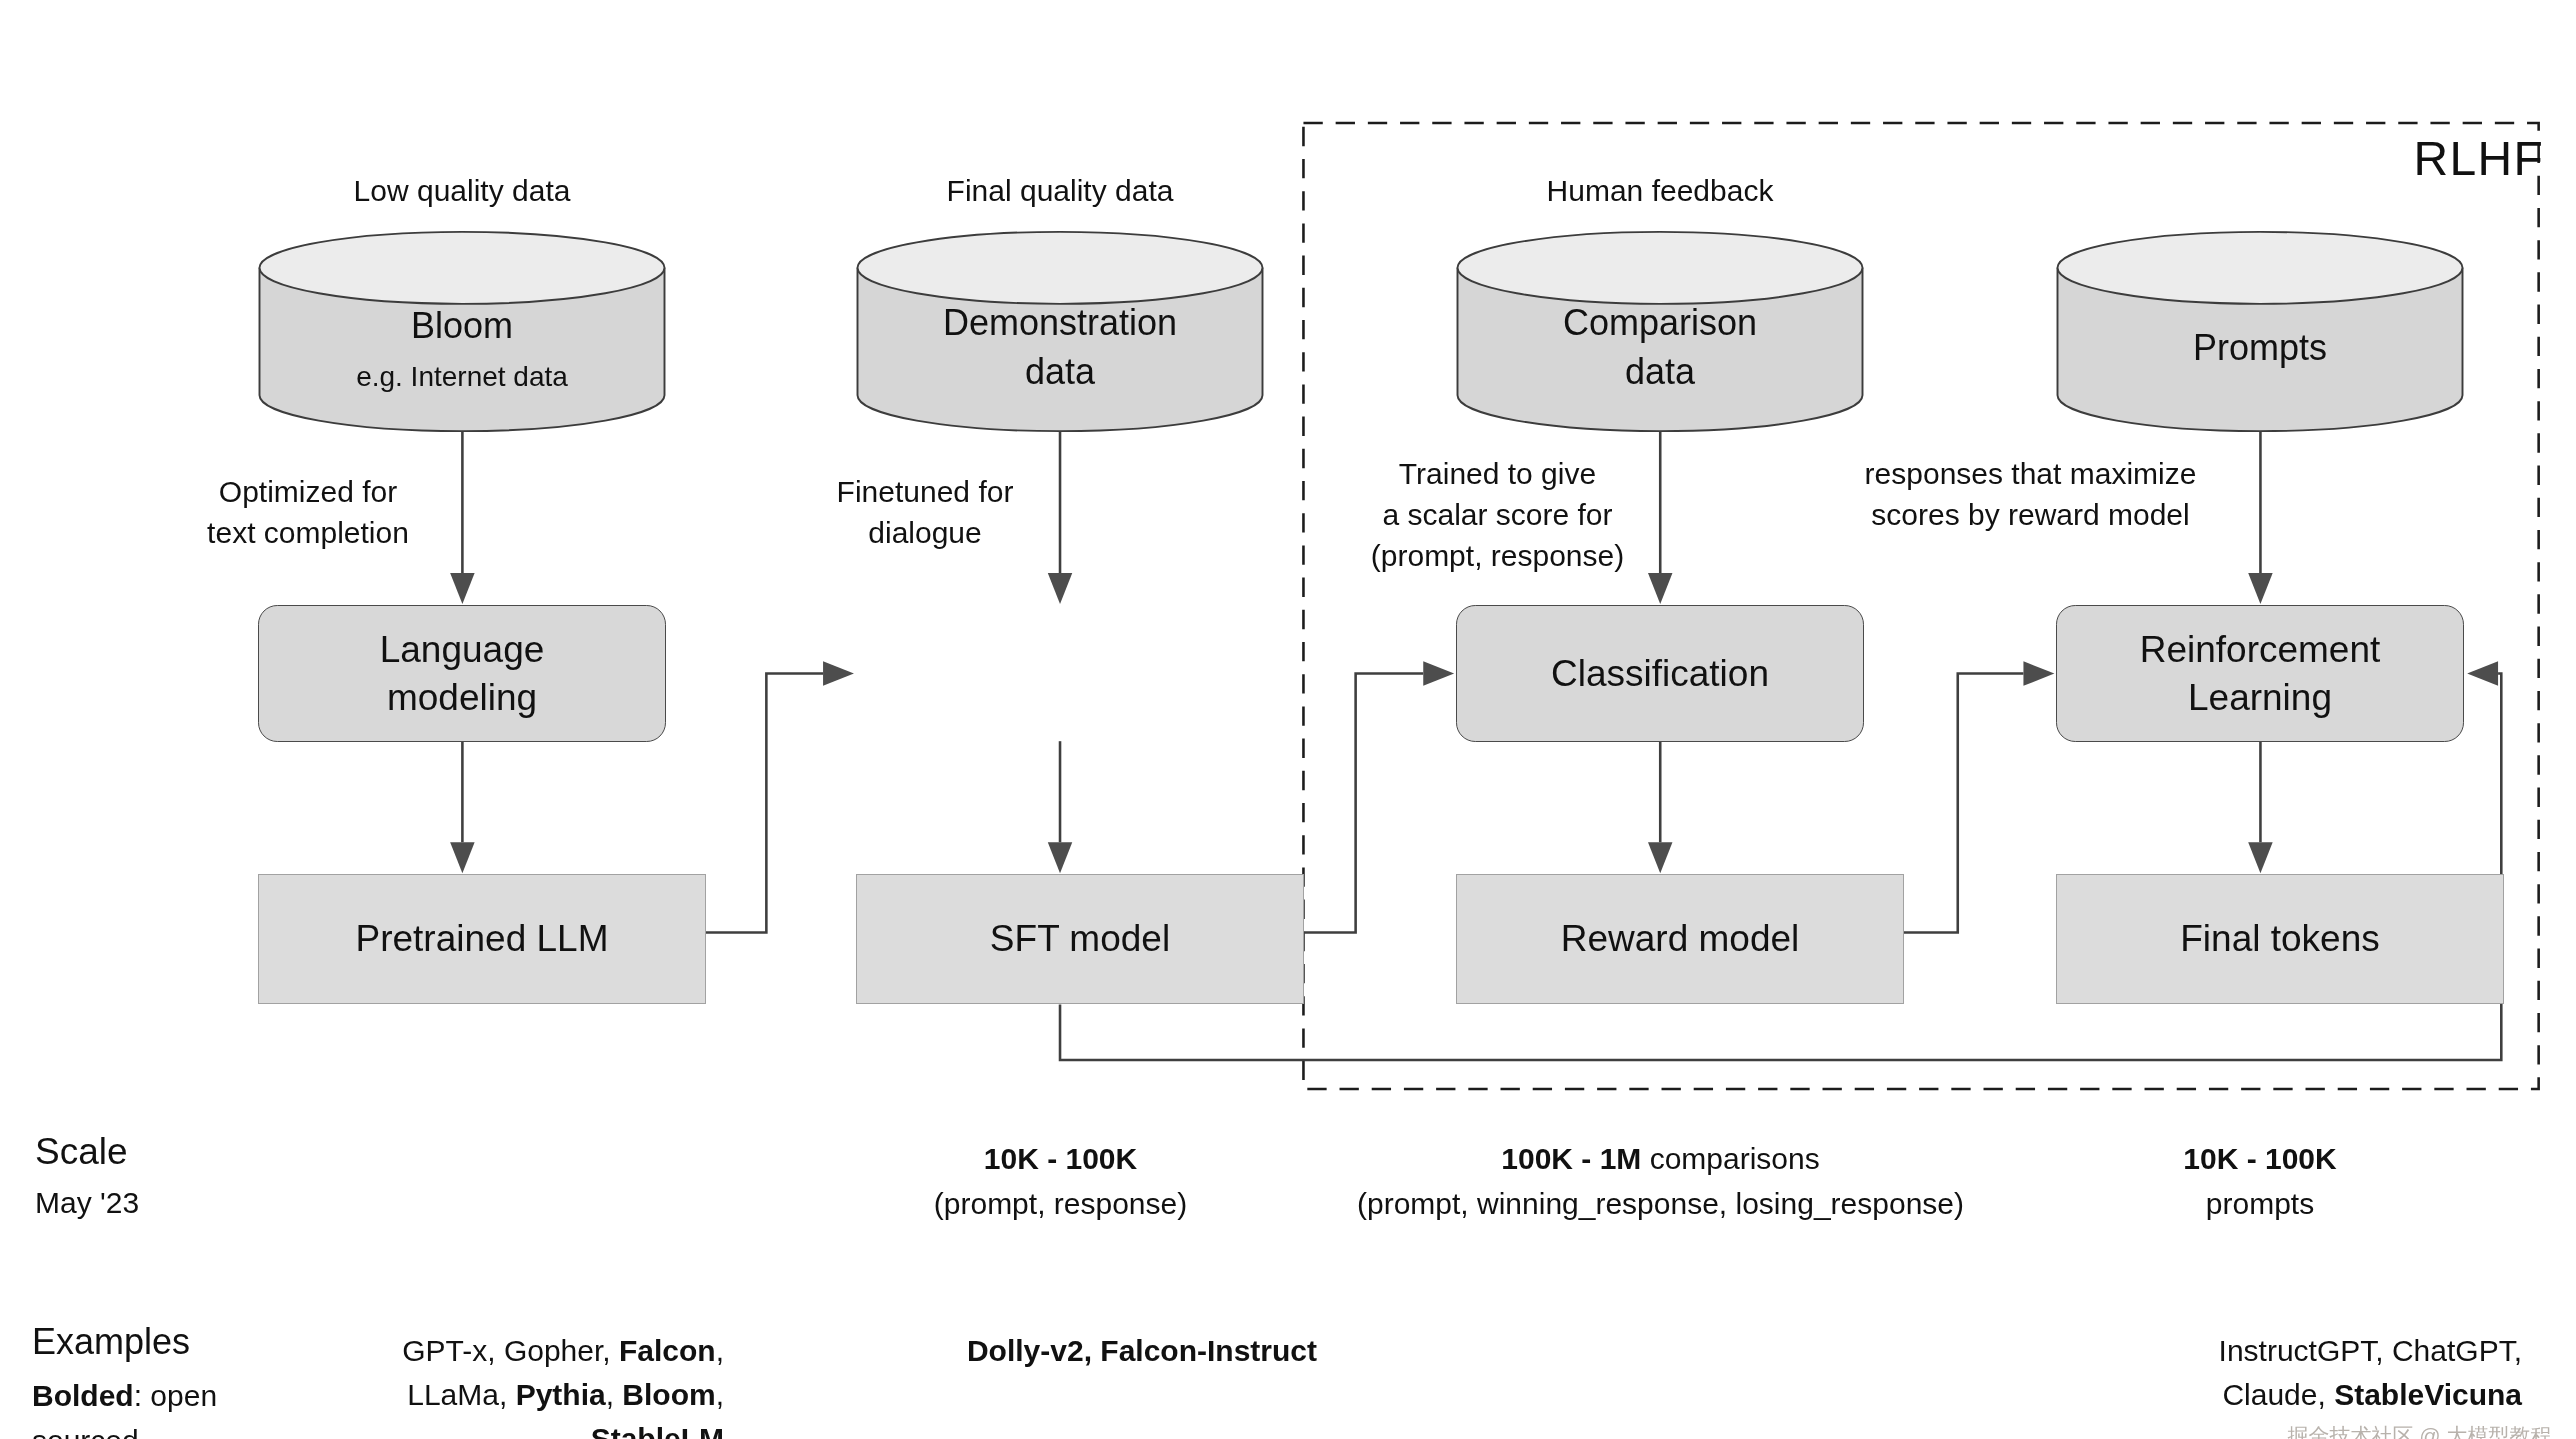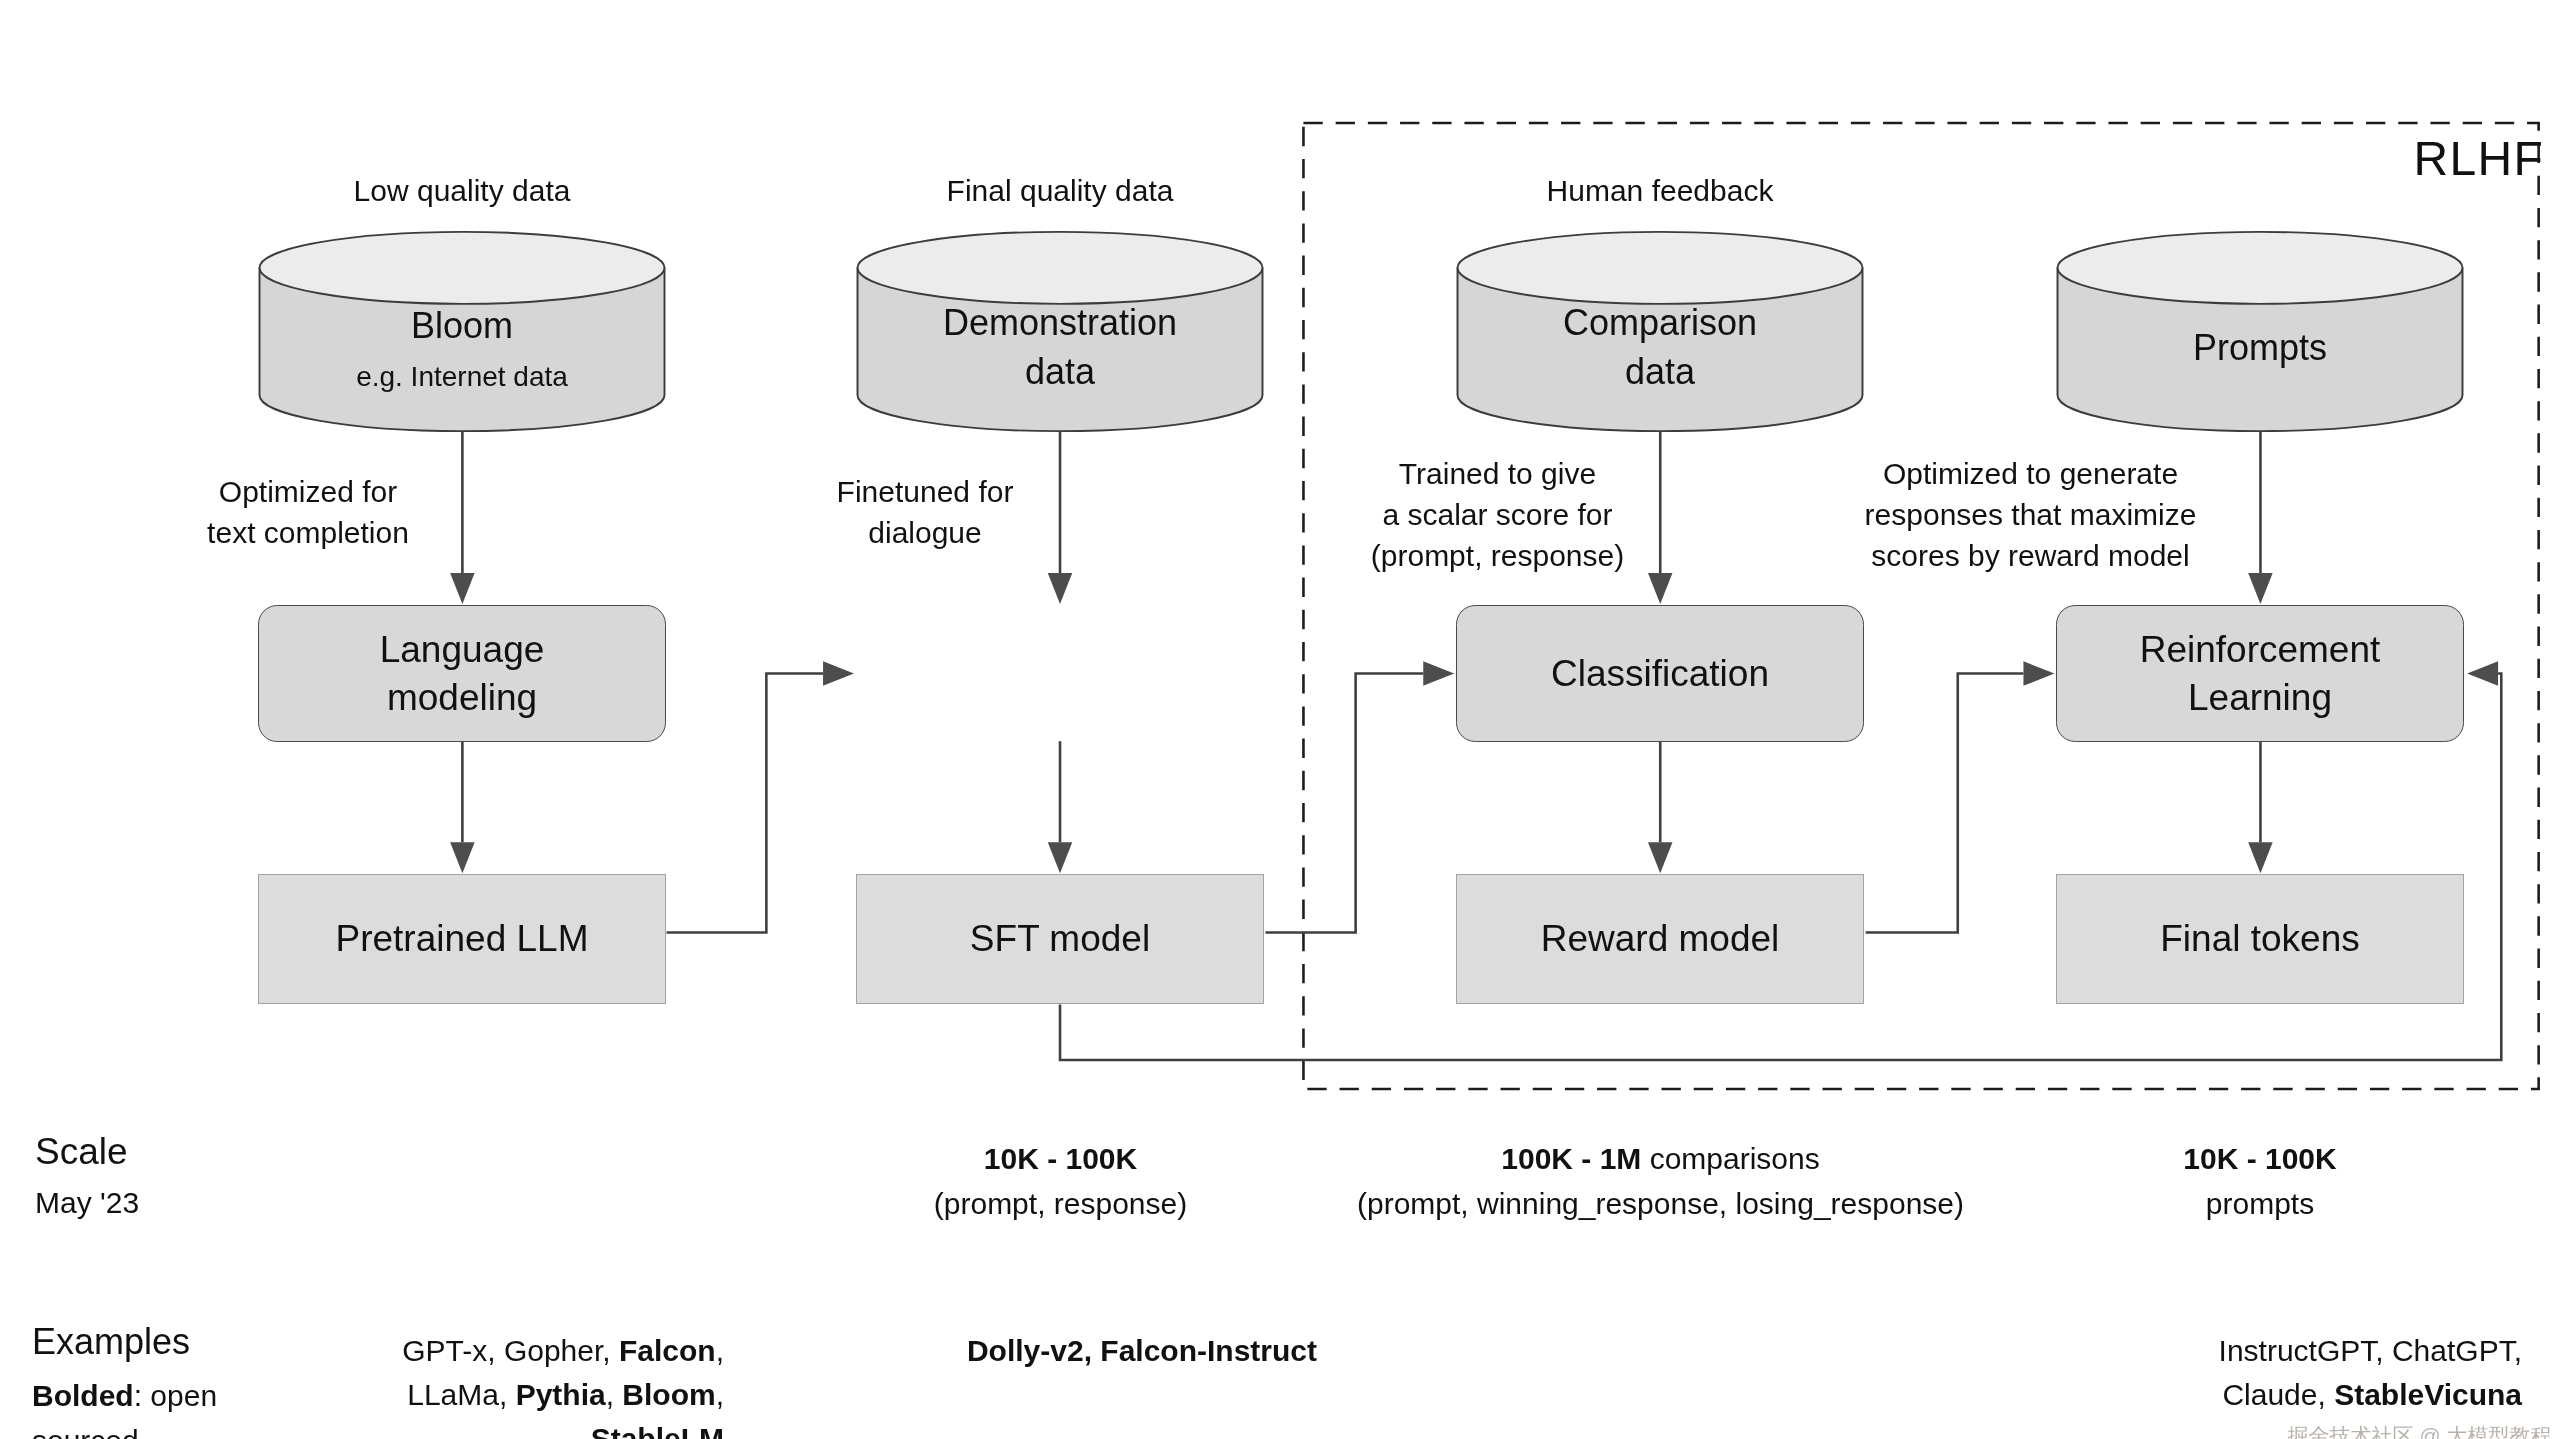--- a/index.html
+++ b/index.html
@@ -16,21 +16,21 @@
   .cyltop{fill:#ececec;stroke:#3c3c3c;stroke-width:3px;}
   .cyl-text{position:absolute;top:237px;width:408px;height:148px;display:flex;flex-direction:column;
     align-items:center;justify-content:center;text-align:center;}
   .cyl-title{font-size:36px;line-height:49px;}
   .cyl-sub{font-size:28px;line-height:35px;margin-top:9px;}
   .toplabel{position:absolute;top:138px;width:408px;text-align:center;font-size:30px;}
   .ann{position:absolute;text-align:center;font-size:30px;line-height:41px;}
   .mbox{position:absolute;top:569px;width:408px;height:137px;background:#d8d8d8;border:1.9px solid #4a4a4a;
     border-radius:19.3px;box-sizing:border-box;display:flex;align-items:center;justify-content:center;
     text-align:center;font-size:37px;line-height:48px;}
-  .bbox{position:absolute;top:838px;width:408px;height:130px;background:#dcdcdc;border:1.3px solid #a2a2a2;
+  .bbox{position:absolute;top:838px;width:448px;height:130px;background:#dcdcdc;border:1.3px solid #a2a2a2;
     box-sizing:border-box;display:flex;align-items:center;justify-content:center;
     text-align:center;font-size:37px;}
   .rlhf{position:absolute;left:2286px;top:95px;width:258px;text-align:right;font-size:48px;letter-spacing:1.3px;}
   .scale-hdr{position:absolute;left:35px;top:1095px;}
   .scale-hdr .t{font-size:37px;}
   .scale-hdr .d{font-size:30px;margin-top:13px;}
   .scale{position:absolute;top:1100px;text-align:center;font-size:30px;line-height:45px;white-space:nowrap;}
   .b{font-weight:bold;}
   .ex-hdr{position:absolute;left:32px;top:1283px;font-size:30px;line-height:45px;}
   .ex-hdr .t{font-size:36px;margin-bottom:9px;}
@@ -131,21 +131,20 @@
   <div class="ann" style="left:719px;top:435px;width:412px">
       <div>Finetuned for</div>
       <div>dialogue</div>
     </div>
   <div class="ann" style="left:1272px;top:417px;width:451px">
       <div>Trained to give</div>
       <div>a scalar score for</div>
       <div>(prompt, response)</div>
     </div>
   <div class="ann" style="left:1786px;top:417px;width:489px">
-      <div>Optimized to generate</div>
       <div>responses that maximize</div>
       <div>scores by reward model</div>
     </div>
 
   <div class="mbox" style="left:258px">
       <div>
         <div>Language</div>
         <div>modeling</div>
       </div>
     </div>

